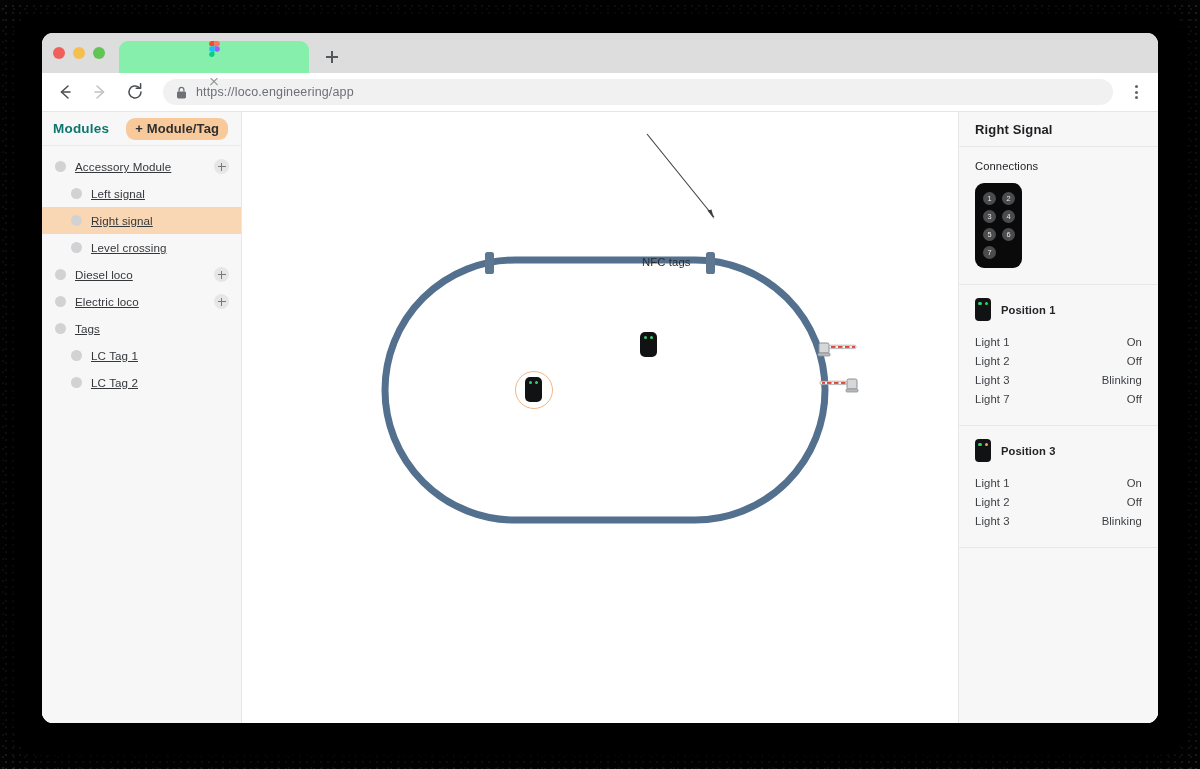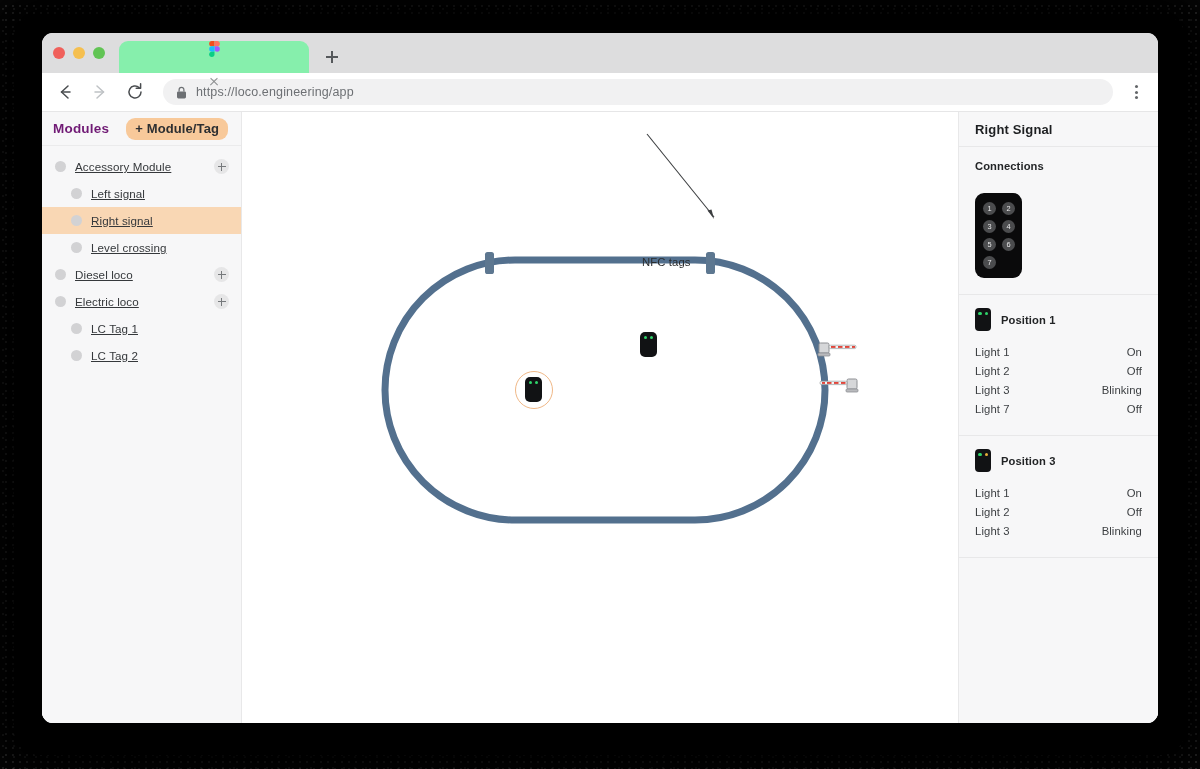--- a/index.html
+++ b/index.html
@@ -182,21 +182,21 @@
     height: 34px;
     display: flex;
     align-items: center;
     justify-content: space-between;
     padding: 0 13px 0 11px;
     border-bottom: 1px solid #ebebec;
   }
   .sidebar-title {
     font-size: 13.5px;
     font-weight: bold;
-    color: #701a75;
+    color: #0f766e;
     letter-spacing: 0.2px;
   }
   .pill {
     background: #f8c99a;
     color: #2d2f31;
     font-size: 13px;
     font-weight: bold;
     border-radius: 9px;
     padding: 3.5px 9px;
     letter-spacing: 0.1px;
@@ -287,24 +287,24 @@
     display: flex;
     align-items: center;
     padding: 0 16px;
     border-bottom: 1px solid #e8e8e9;
   }
   .rp-title { font-size: 13px; font-weight: bold; color: #1d1f21; letter-spacing: 0.15px; }
 
   .rp-section { padding: 13px 16px 16px; border-bottom: 1px solid #e8e8e9; }
   .rp-section-title {
     font-size: 11.2px;
-    font-weight: bold;
+    font-weight: normal;
     color: #232527;
     letter-spacing: 0.1px;
-    margin-bottom: 21px;
+    margin-bottom: 11px;
   }
 
   .connector {
     width: 47px;
     background: #0a0a0b;
     border-radius: 9px;
     padding: 9px 8px;
     display: grid;
     grid-template-columns: repeat(2, 1fr);
     gap: 5px 6px;
@@ -435,20 +435,24 @@
           <div class="node depth0">
             <span class="bullet"></span>
             <span class="label">Diesel loco</span>
             <span class="plusbtn"></span>
           </div>
           <div class="node depth0">
             <span class="bullet"></span>
             <span class="label">Electric loco</span>
             <span class="plusbtn"></span>
           </div>
+          <div class="node depth0">
+            <span class="bullet"></span>
+            <span class="label">Tags</span>
+          </div>
           <div class="node depth1">
             <span class="bullet"></span>
             <span class="label">LC Tag 1</span>
           </div>
           <div class="node depth1">
             <span class="bullet"></span>
             <span class="label">LC Tag 2</span>
           </div>
         </div>
     </aside>

